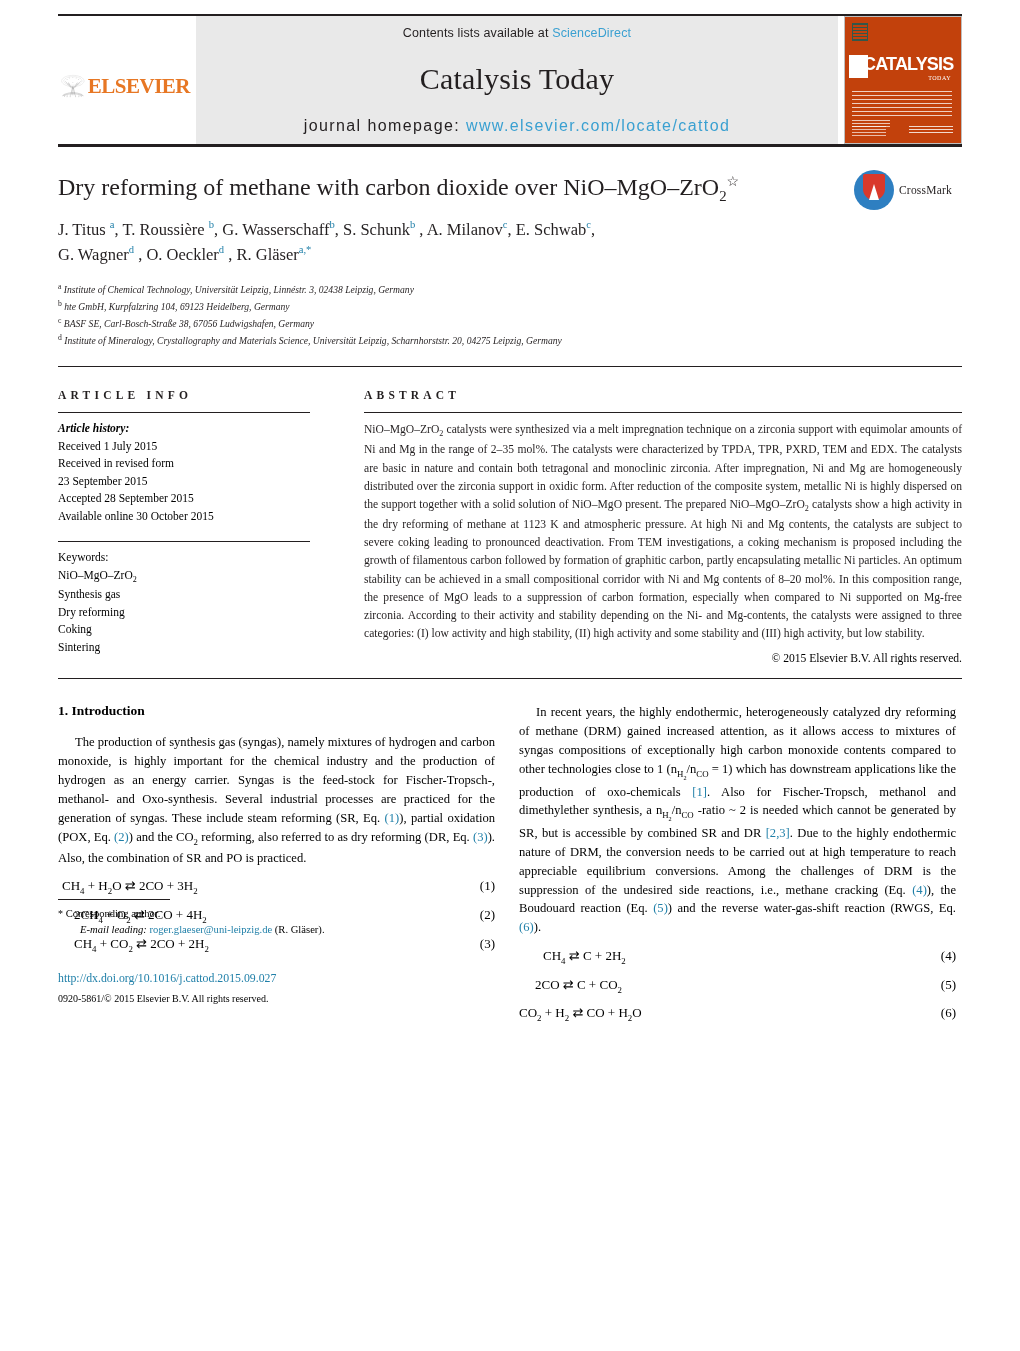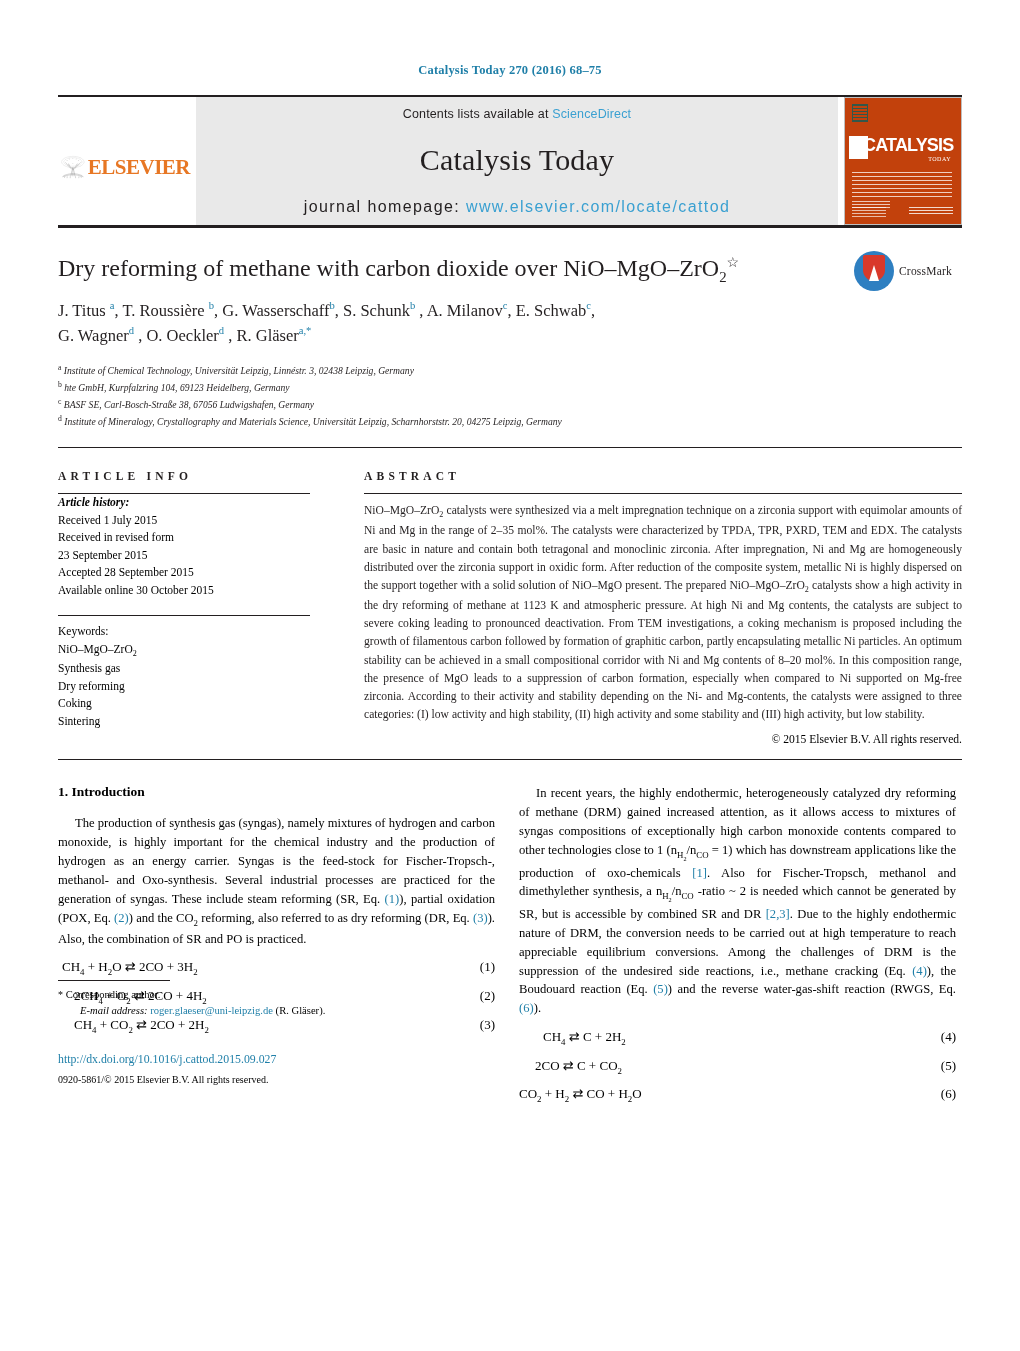--- a/index.html
+++ b/index.html
@@ -291,21 +291,21 @@
     letter-spacing: 4.2px;
     color: #231f20;
   }
   .info-rule {
     border-bottom: 1px solid #231f20;
     margin-top: 11px;
   }
   .info-body {
     font-size: 11.5px;
     line-height: 1.52;
-    margin-top: 0;
+    margin-top: 7px;
   }
   .info-body .it {
     font-style: italic;
     font-weight: bold;
   }
   .kw-rule {
     border-bottom: 1px solid #231f20;
     margin-top: 16px;
   }
   .kw-body {
@@ -412,21 +412,20 @@
   .issn-line {
     font-size: 10px;
     line-height: 1.45;
   }
 </style>
 </head>
 <body>
 
 <div class="page">
 
-  <div class="running-head">Catalysis Today 270 (2016) 68–75</div>
 
   <div class="masthead">
 
     <div class="elsevier-logo">
       <svg class="tree" viewBox="0 0 112 90">
         <g stroke="#231f20" stroke-width="0.7" fill="none">
           <ellipse cx="56" cy="26" rx="42" ry="21" stroke-dasharray="1.5 2.2"></ellipse>
           <ellipse cx="56" cy="26" rx="34" ry="16" stroke-dasharray="1.2 2"></ellipse>
           <path d="M56 47 C52 58 50 68 48 80 M56 47 C60 58 62 68 64 80"></path>
           <path d="M56 47 L56 80"></path>
@@ -546,21 +545,21 @@
       </div>
 
       <div class="equation eq-indent-2">
         <span class="eq-body">CH<sub>4</sub> + CO<sub>2</sub> ⇄ 2CO + 2H<sub>2</sub></span>
         <span>(3)</span>
       </div>
 
       <div class="footnotes">
         <div class="fn-rule"></div>
         <div class="fn-line"><span class="fn-mark">*</span> <span>Corresponding author.</span></div>
-        <div class="fn-email"><span class="lbl">E-mail address:</span> <span class="mail">roger.glaeser@uni-leipzig.de</span> <span>(R. Gläser).</span></div>
+        <div class="fn-email"><span class="lbl">E-mail leading:</span> <span class="mail">roger.glaeser@uni-leipzig.de</span> <span>(R. Gläser).</span></div>
       </div>
 
       <div class="doi-block">
         <span class="doi-link">http://dx.doi.org/10.1016/j.cattod.2015.09.027</span>
         <span class="issn-line">0920-5861/© 2015 Elsevier B.V. All rights reserved.</span>
       </div>
     </div>
 
     <div class="bcol">
       <p class="body-text">In recent years, the highly endothermic, heterogeneously catalyzed dry reforming of methane (DRM) gained increased attention, as it allows access to mixtures of syngas compositions of exceptionally high carbon monoxide contents compared to other technologies close to 1 (n<sub>H<sub>2</sub></sub>/n<sub>CO</sub> = 1) which has downstream applications like the production of oxo-chemicals <span class="ref-link">[1]</span>. Also for Fischer-Tropsch, methanol and dimethylether synthesis, a n<sub>H<sub>2</sub></sub>/n<sub>CO</sub> -ratio ~ 2 is needed which cannot be generated by SR, but is accessible by combined SR and DR <span class="ref-link">[2,3]</span>. Due to the highly endothermic nature of DRM, the conversion needs to be carried out at high temperature to reach appreciable equilibrium conversions. Among the challenges of DRM is the suppression of the undesired side reactions, i.e., methane cracking (Eq. <span class="ref-link">(4)</span>), the Boudouard reaction (Eq. <span class="ref-link">(5)</span>) and the reverse water-gas-shift reaction (RWGS, Eq. <span class="ref-link">(6)</span>).</p>

